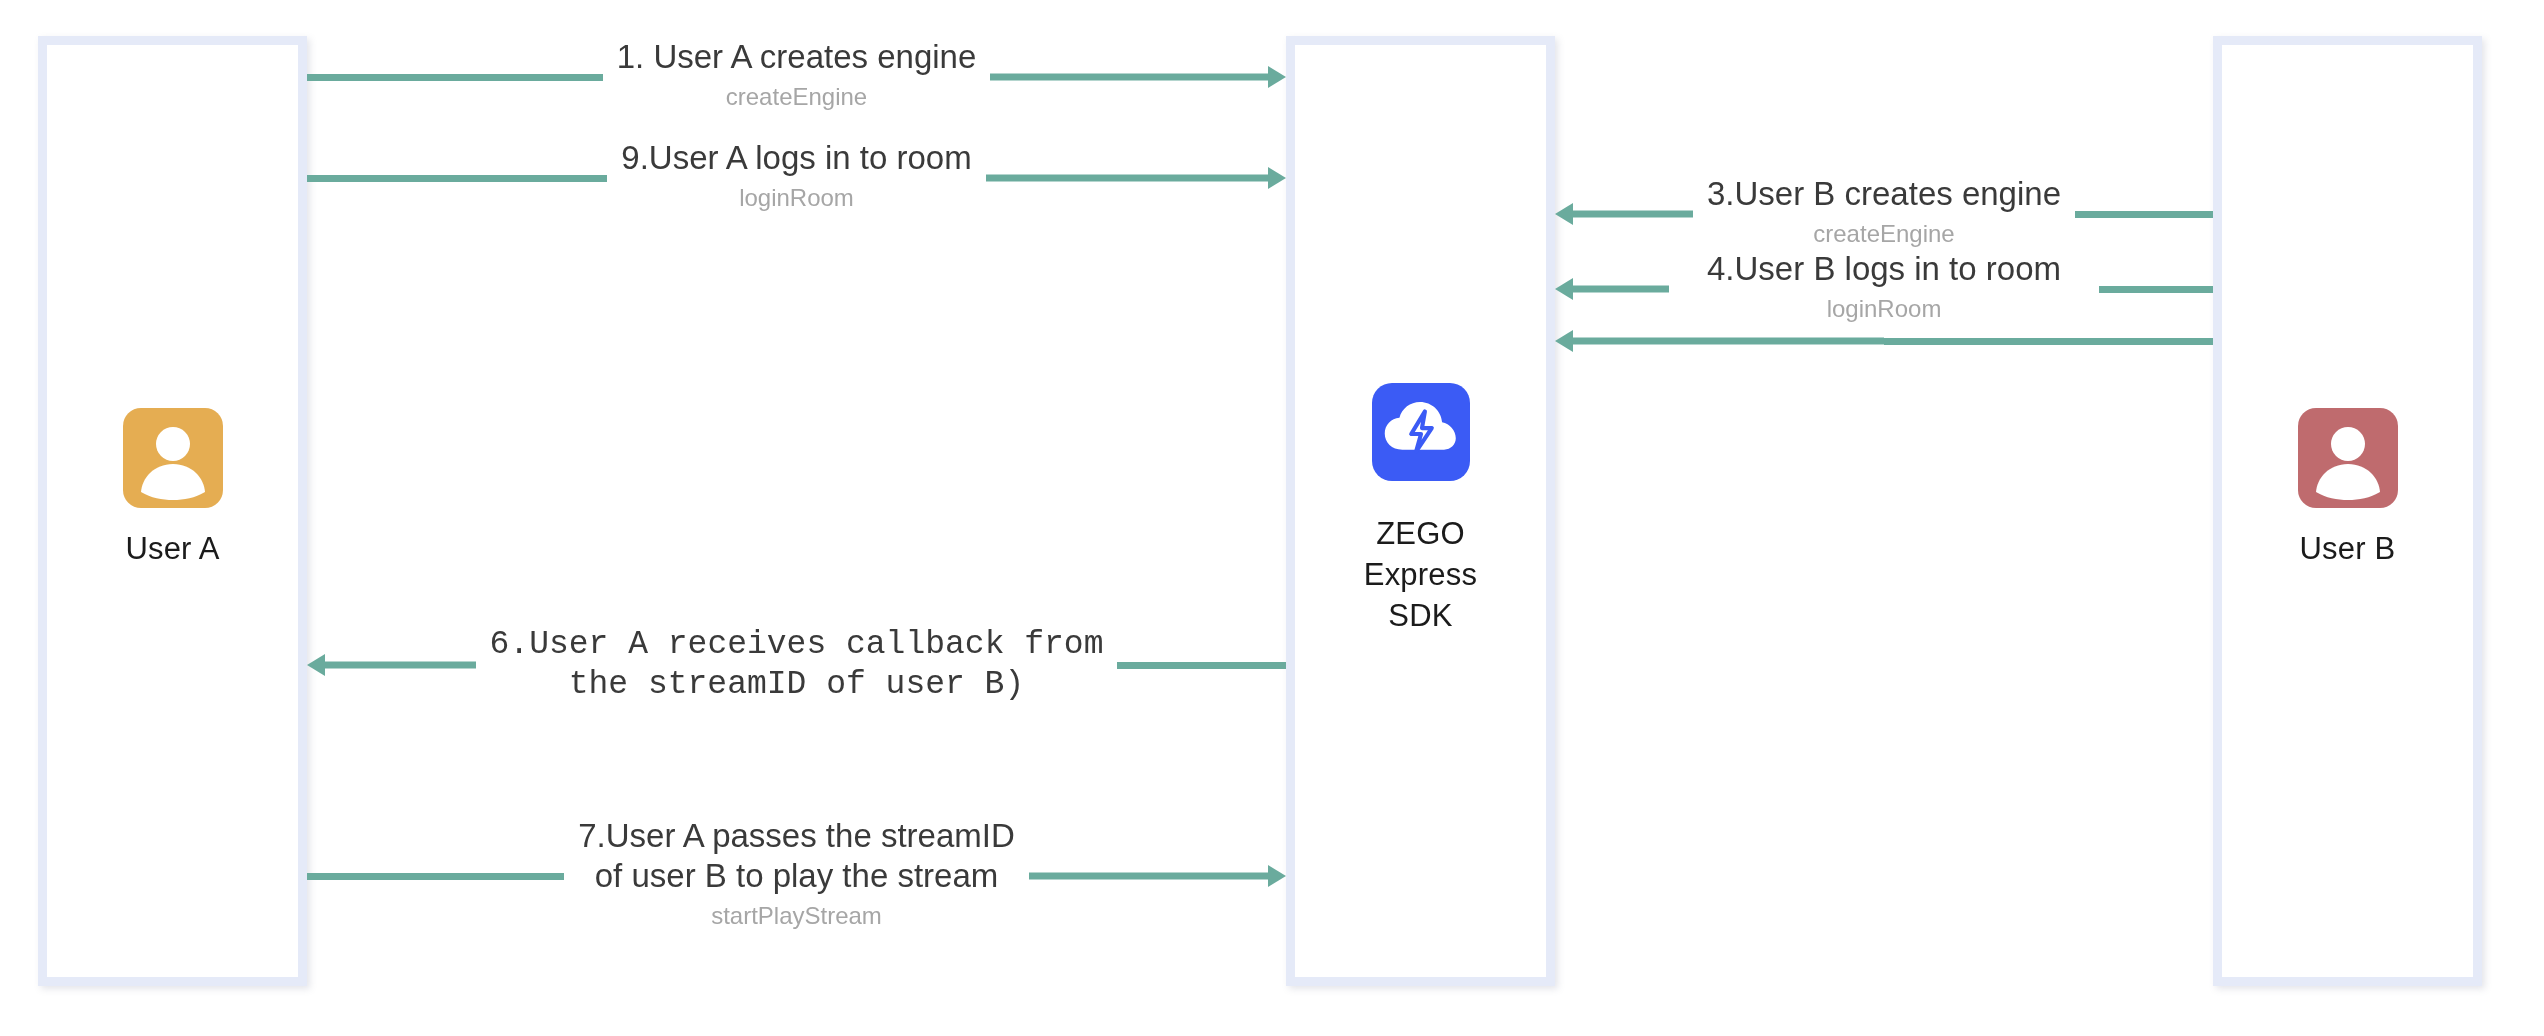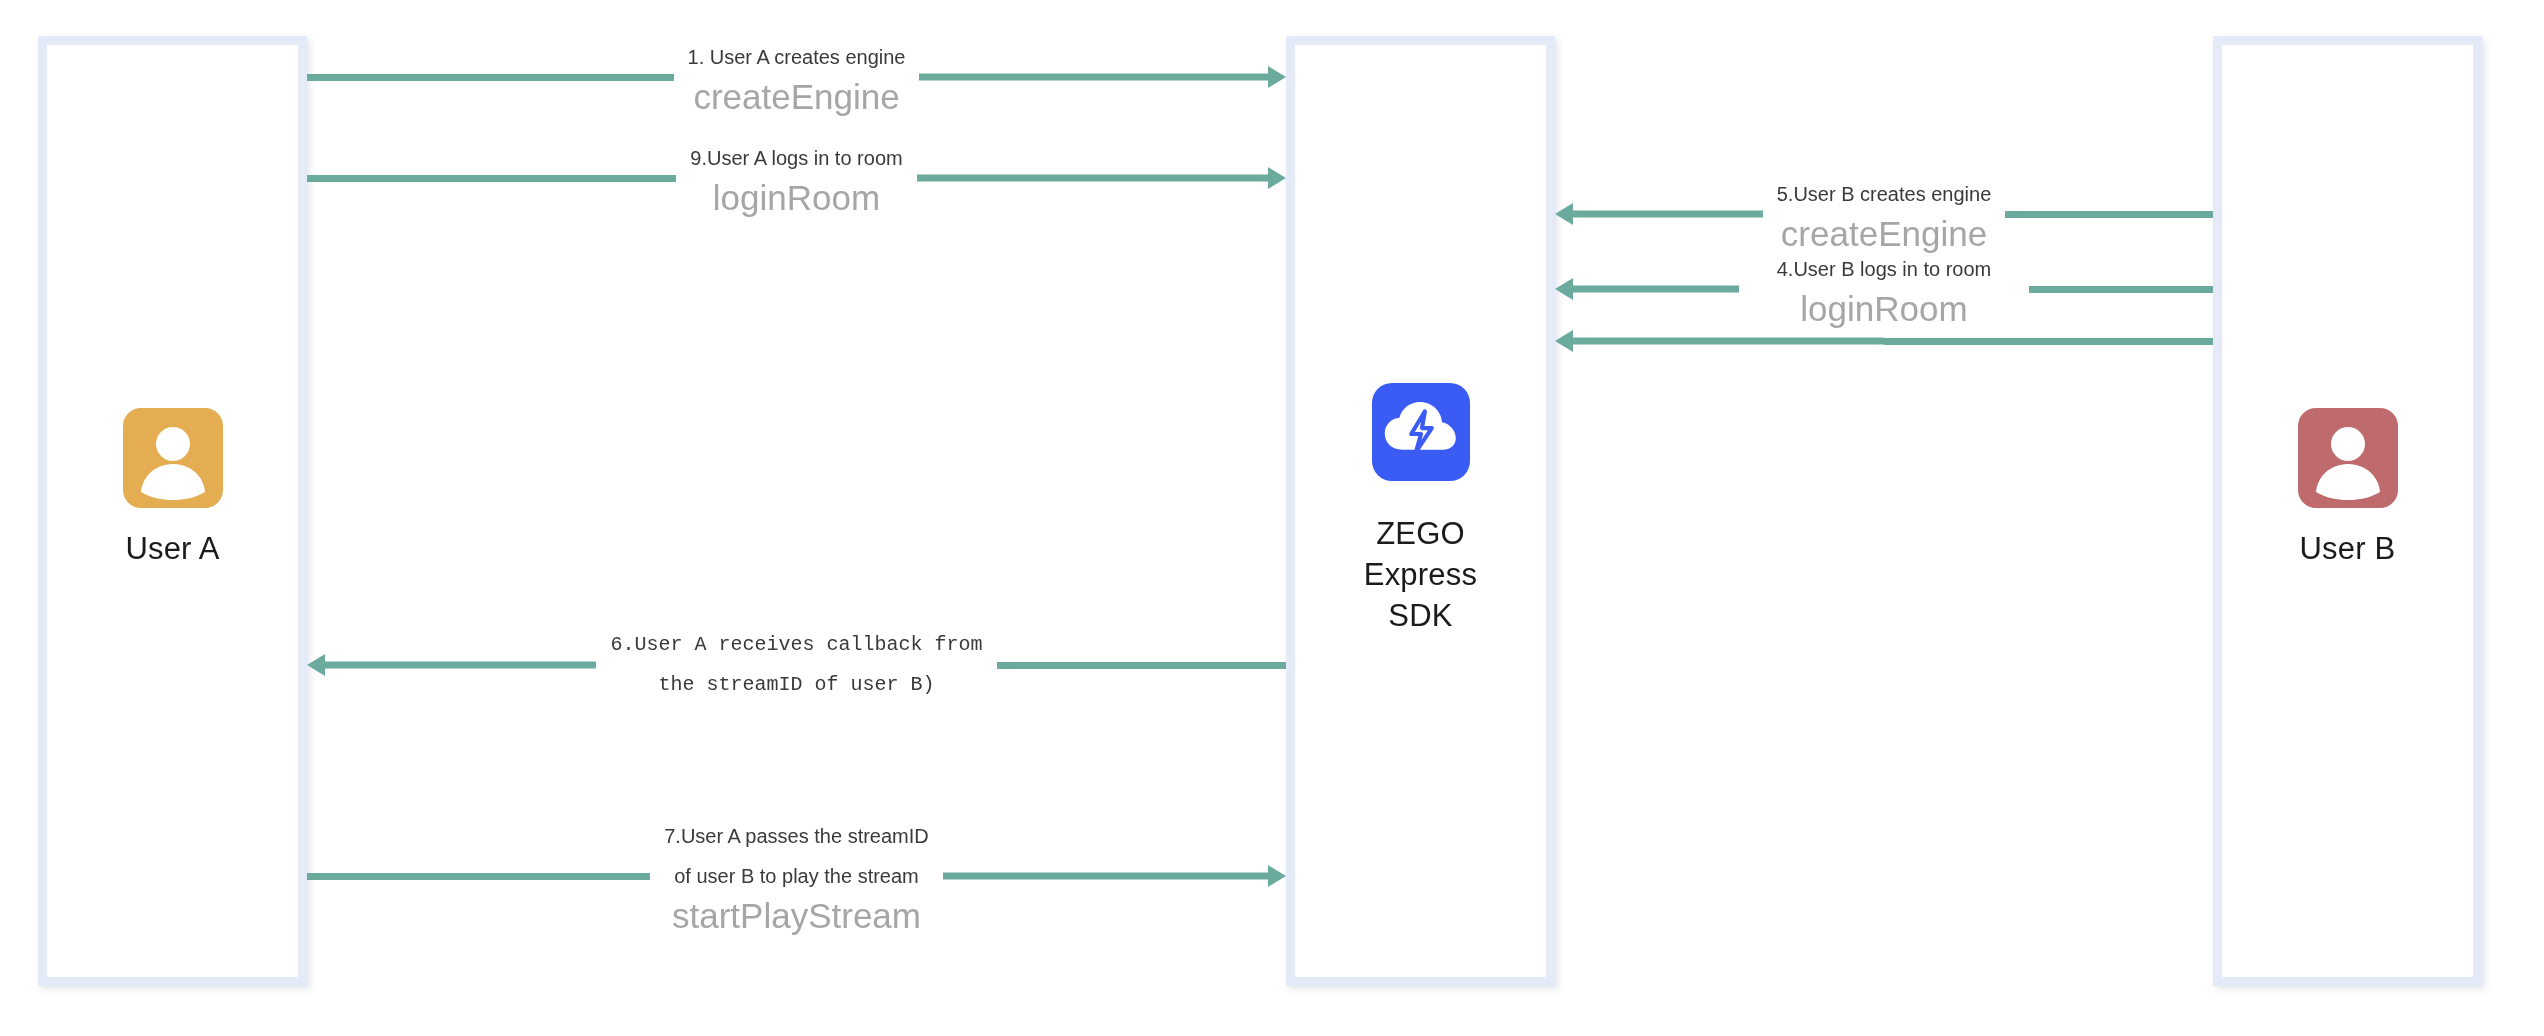--- a/index.html
+++ b/index.html
@@ -65,27 +65,27 @@
     position: absolute;
     display: flex;
     align-items: center;
   }
   .msg .text-col {
     flex: 0 0 auto;
     text-align: center;
     padding: 0 14px;
   }
   .msg .line-main {
-    font-size: 20px;
+    font-size: 33px;
     line-height: 40px;
     color: #3a3a3a;
     white-space: nowrap;
   }
   .msg .line-api {
-    font-size: 35px;
+    font-size: 24px;
     line-height: 40px;
     color: #a6a6a6;
     white-space: nowrap;
   }
 
   
   .seg {
     flex: 1 1 auto;
     height: 7px;
     background: #6aab9d;
@@ -192,21 +192,21 @@
     <div class="text-col">
       <div class="line-main">9.User A logs in to room</div>
       <div class="line-api">loginRoom</div>
     </div>
     <div class="seg-arrow right"></div>
   </div>
 
   <div class="msg" id="msg-3">
     <div class="seg-arrow left"></div>
     <div class="text-col">
-      <div class="line-main">5.User B creates engine</div>
+      <div class="line-main">3.User B creates engine</div>
       <div class="line-api">createEngine</div>
     </div>
     <div class="seg"></div>
   </div>
 
   <div class="msg" id="msg-4">
     <div class="seg-arrow left"></div>
     <div class="text-col">
       <div class="line-main">4.User B logs in to room</div>
       <div class="line-api">loginRoom</div>

